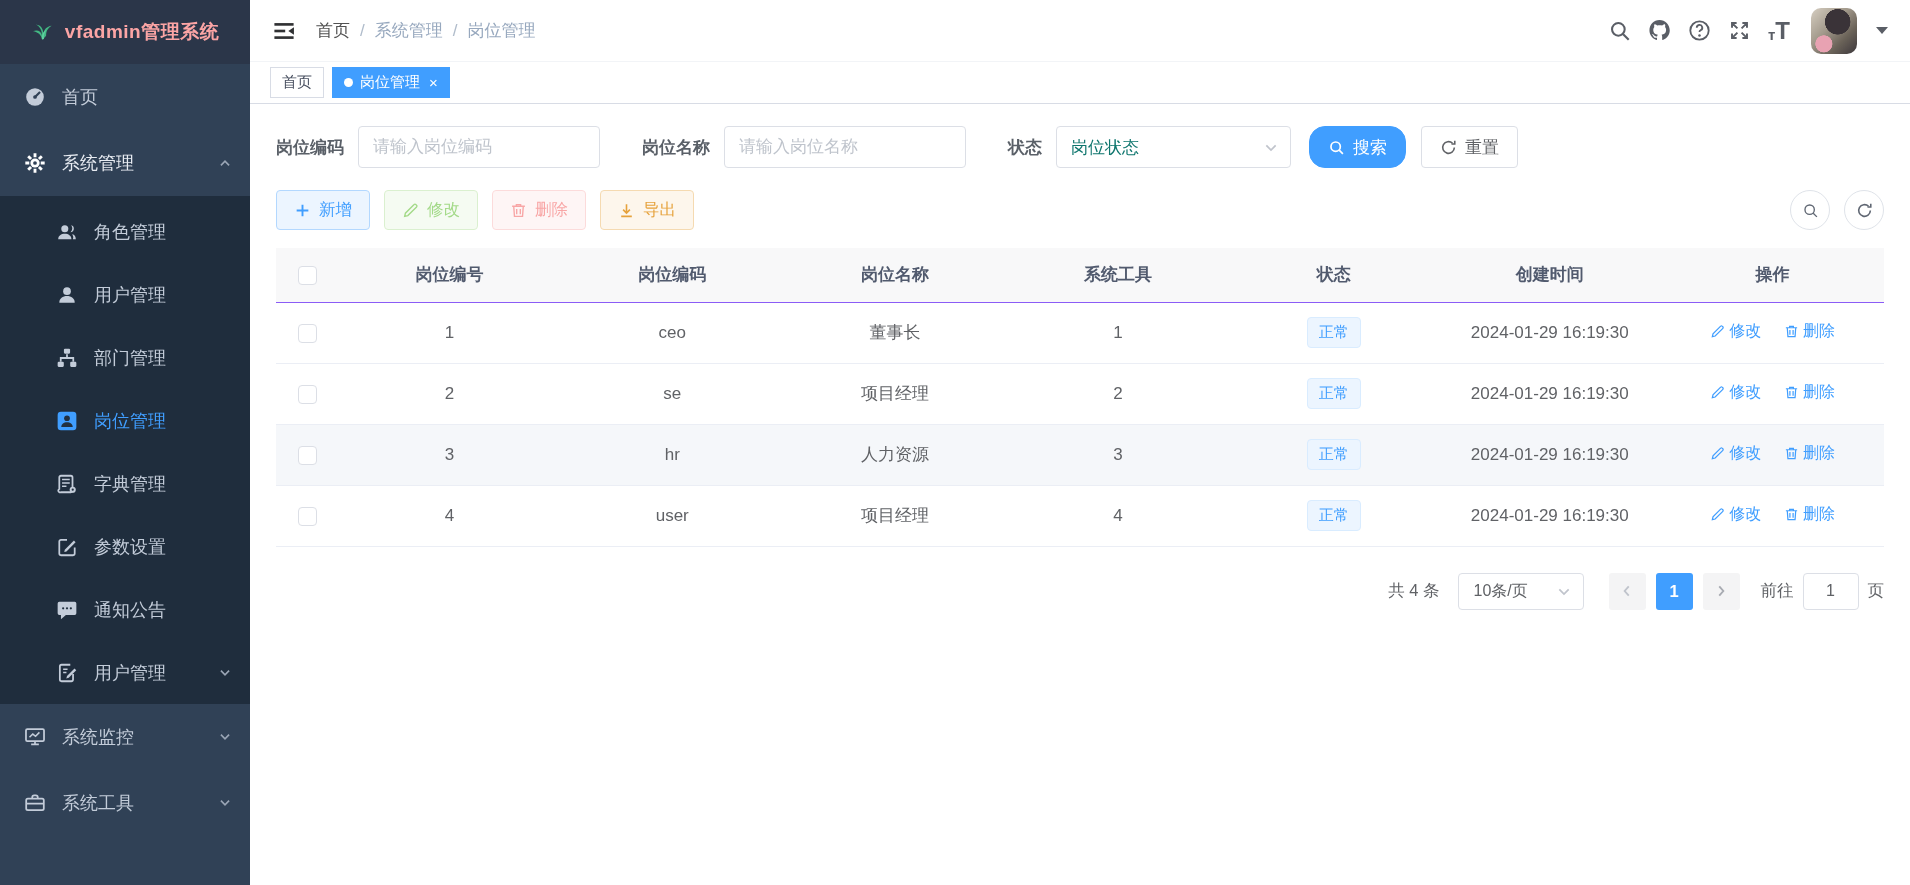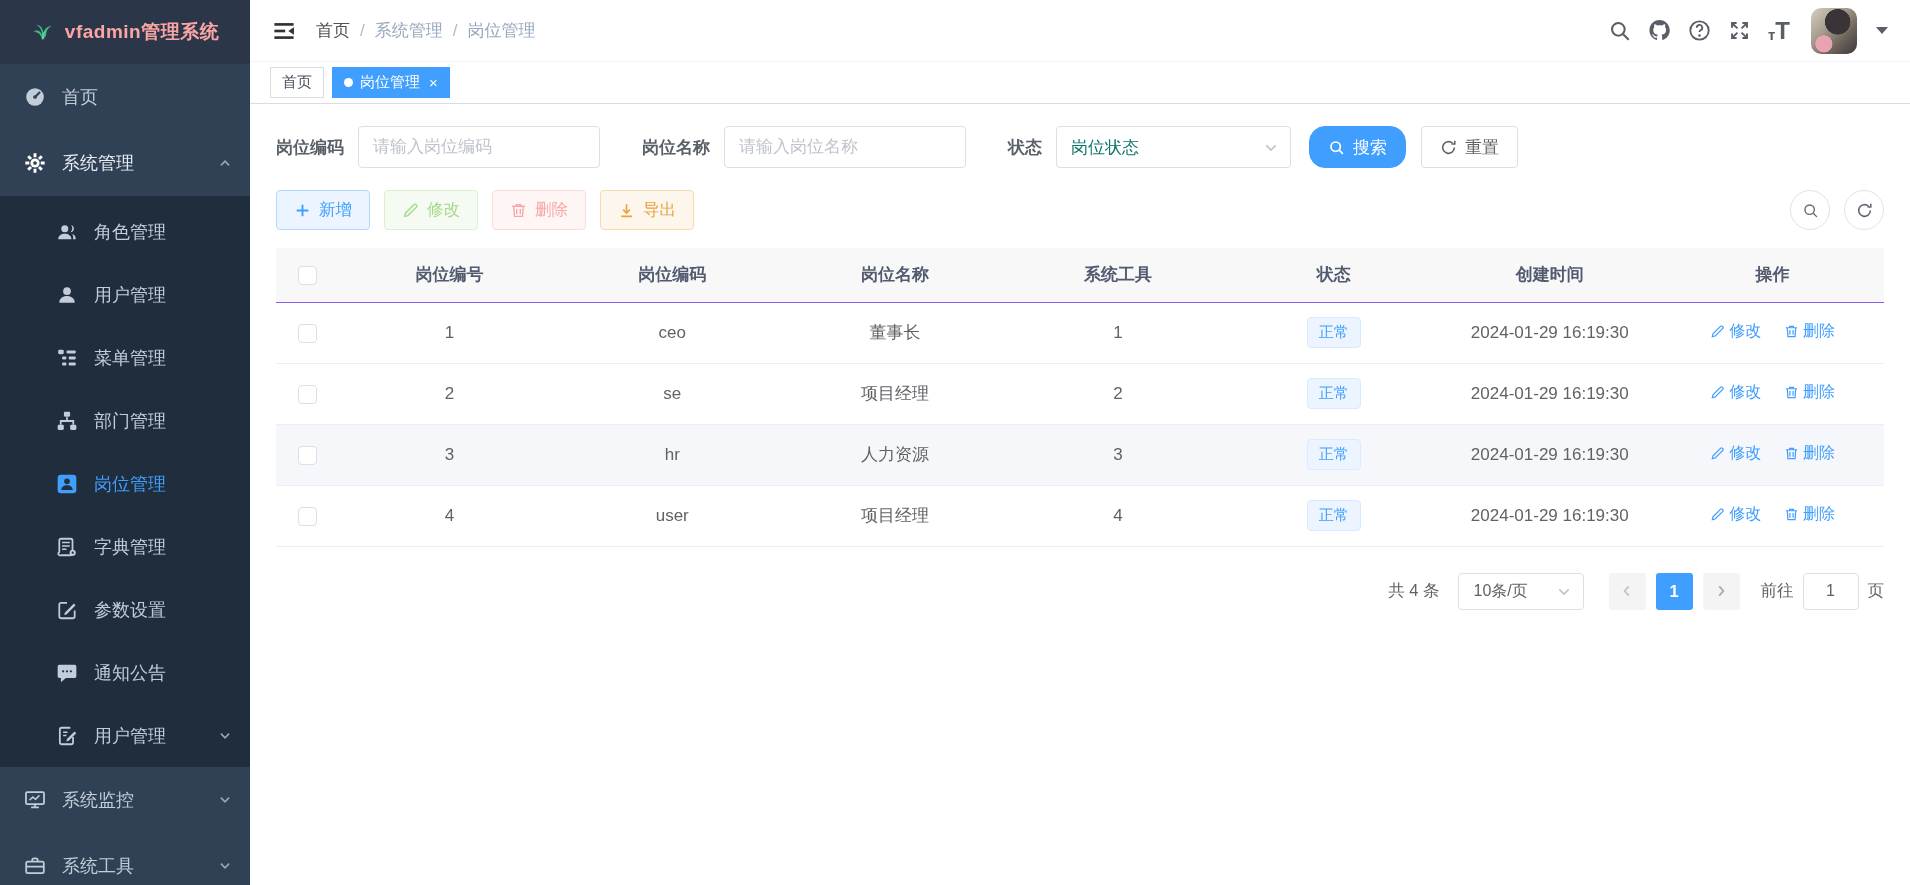--- a/index.html
+++ b/index.html
@@ -165,31 +165,20 @@
             <path d="M14.8 11.8c2 .6 3.2 2.1 3.2 4.7h-2.6a6.5 6.5 0 0 0-.6-4.7z" fill="currentColor"></path>
           </svg>
           <span>角色管理</span>
         </div>
         <div class="menu-item">
           <svg class="mi-icon" viewBox="0 0 20 20">
             <circle cx="10" cy="6.5" r="3.5" fill="currentColor"></circle>
             <path d="M3 17c0-3.9 3.1-6 7-6s7 2.1 7 6z" fill="currentColor"></path>
           </svg>
           <span>用户管理</span>
-        </div>
-        <div class="menu-item">
-          <svg class="mi-icon" viewBox="0 0 20 20" fill="currentColor">
-            <rect x="2" y="2.5" width="5" height="4" rx="1"></rect>
-            <rect x="9.5" y="3.2" width="8.5" height="2.6" rx="1"></rect>
-            <rect x="5.5" y="8.7" width="4" height="2.6" rx="1"></rect>
-            <rect x="11.5" y="8.7" width="6.5" height="2.6" rx="1"></rect>
-            <rect x="5.5" y="14.2" width="4" height="2.6" rx="1"></rect>
-            <rect x="11.5" y="14.2" width="6.5" height="2.6" rx="1"></rect>
-          </svg>
-          <span>菜单管理</span>
         </div>
         <div class="menu-item">
           <svg class="mi-icon" viewBox="0 0 20 20">
             <g fill="currentColor">
               <rect x="7.2" y="1.5" width="5.6" height="4.6" rx="1"></rect>
               <rect x="1.5" y="13.5" width="5.6" height="4.6" rx="1"></rect>
               <rect x="12.9" y="13.5" width="5.6" height="4.6" rx="1"></rect>
             </g>
             <path d="M10 6.5V10M4.3 13.5V10h11.4v3.5" stroke="currentColor" stroke-width="1.6" fill="none"></path>
           </svg>

